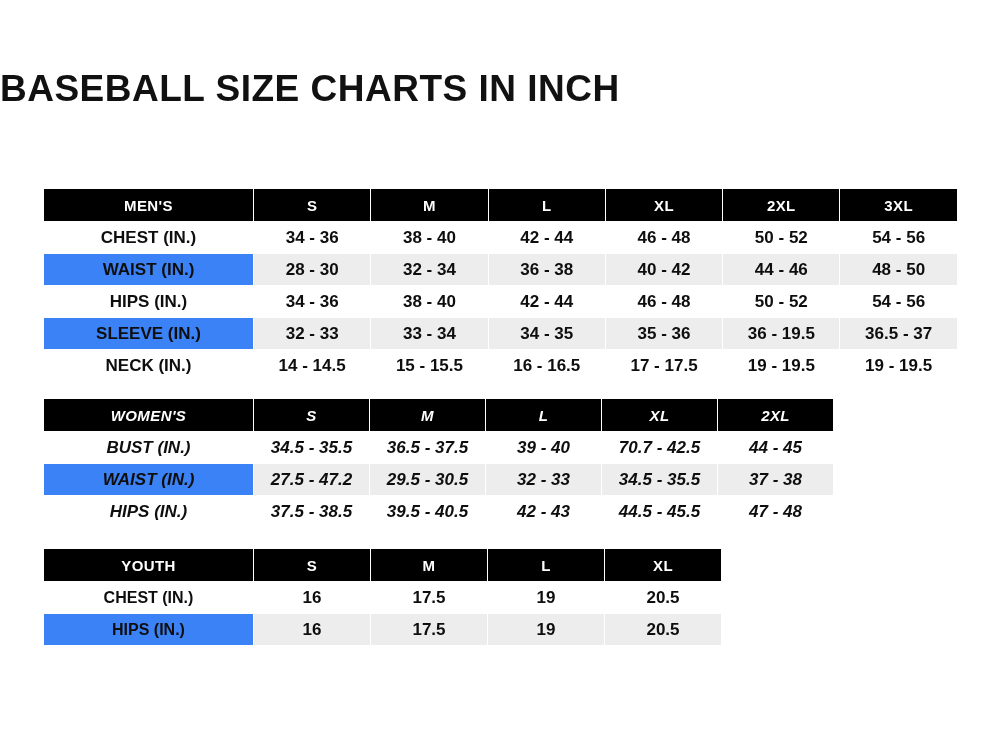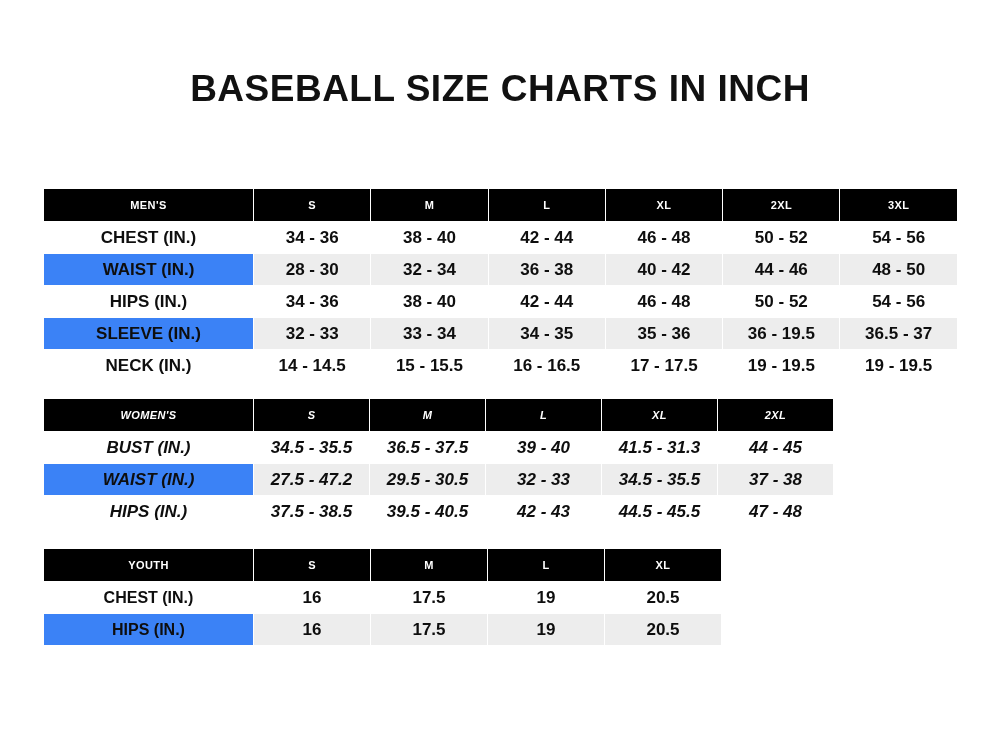--- a/index.html
+++ b/index.html
@@ -18,21 +18,21 @@
     position: relative;
     width: 1000px;
     height: 752px;
     background: #ffffff;
   }
   .title {
     position: absolute;
     top: 68px;
     left: 0;
     width: 1000px;
-    text-align: center;
+    text-align: left;
     font-size: 37px;
     font-weight: bold;
     letter-spacing: 0.5px;
     color: #111111;
   }
 
   table {
     border-collapse: collapse;
     table-layout: fixed;
     position: absolute;
@@ -42,21 +42,21 @@
     text-align: center;
     font-weight: bold;
     font-size: 17px;
     height: 31px;
     padding: 0;
     white-space: nowrap;
   }
   thead th {
     background: #000000;
     color: #ffffff;
-    font-size: 11px;
+    font-size: 15px;
     letter-spacing: 0.4px;
     height: 32px;
   }
   thead th.rowlabelhead {
     text-align: center;
   }
   tbody td {
     background: #ffffff;
     color: #0e0e0e;
   }
@@ -197,21 +197,21 @@
         <th>XL</th>
         <th>2XL</th>
       </tr>
     </thead>
     <tbody>
       <tr>
         <td class="rowlabel">BUST (IN.)</td>
         <td>34.5 - 35.5</td>
         <td>36.5 - 37.5</td>
         <td>39 - 40</td>
-        <td>41.5 - 31.3</td>
+        <td>70.7 - 42.5</td>
         <td>44 - 45</td>
       </tr>
       <tr class="alt">
         <td class="rowlabel">WAIST (IN.)</td>
         <td>27.5 - 47.2</td>
         <td>29.5 - 30.5</td>
         <td>32 - 33</td>
         <td>34.5 - 35.5</td>
         <td>37 - 38</td>
       </tr>

